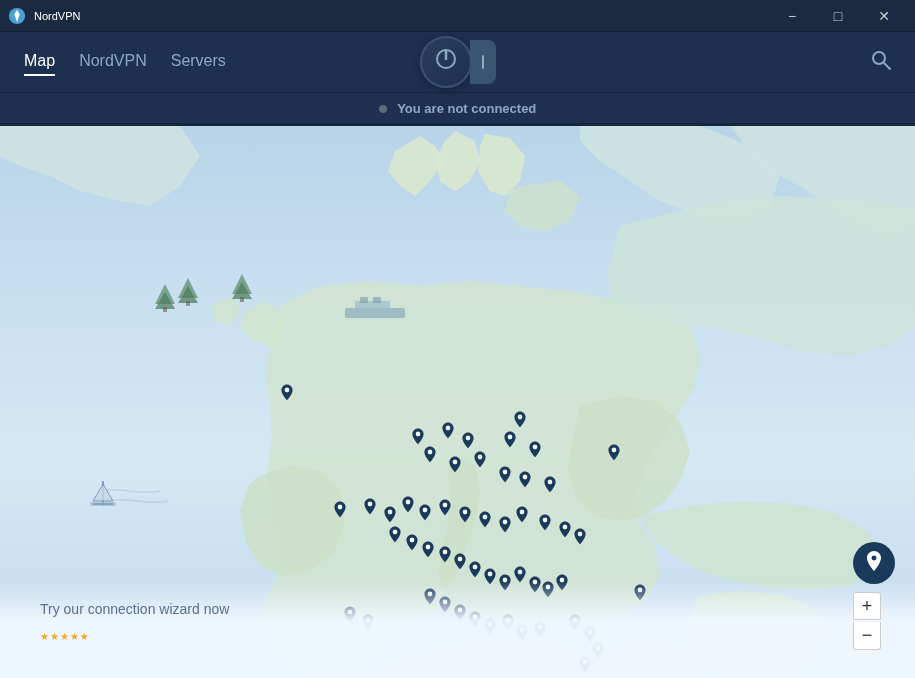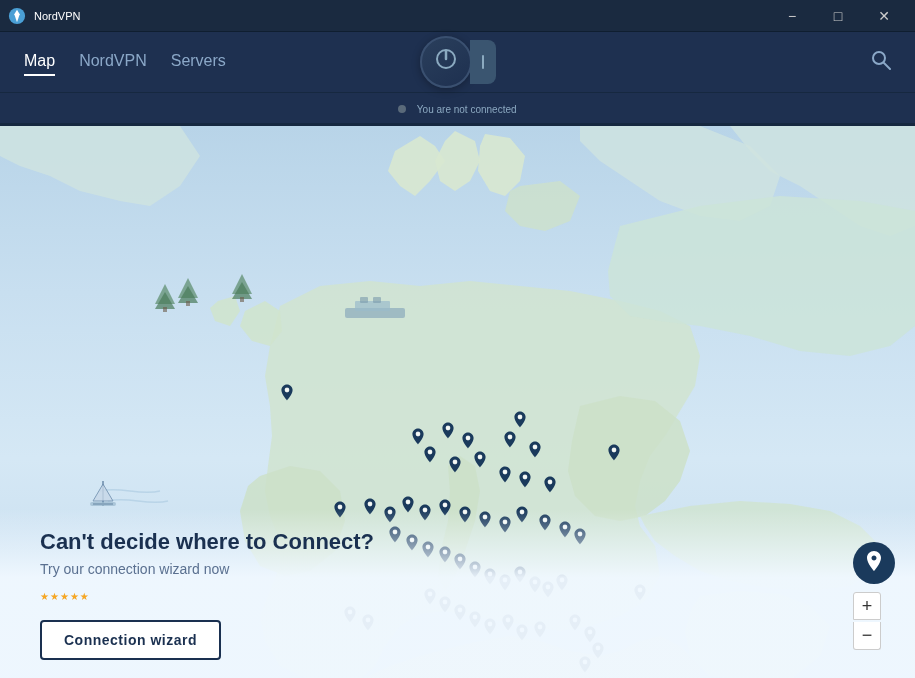--- a/index.html
+++ b/index.html
@@ -54,21 +54,21 @@
       position: absolute; right: 24px; background: none; border: none;
       color: #8ba8c8; font-size: 20px; cursor: pointer;
     }
 
     
     .status-bar {
       background: #1e3050; text-align: center; padding: 6px;
       border-top: 1px solid #162840; border-bottom: 3px solid #162840;
     }
     .status-dot { display: inline-block; width: 8px; height: 8px; border-radius: 50%; background: #5a6a7a; margin-right: 6px; }
-    .status-text { color: #8ba8c0; font-size: 10px; }
+    .status-text { color: #8ba8c0; font-size: 13px; font-weight: bold; }
 
     
     .map-area {
       position: relative; width: 915px; height: 554px;
       background: linear-gradient(180deg, #b8d4e8 0%, #c8dff0 30%, #d5e8f5 60%, #c0d8ec 100%);
       overflow: hidden;
     }
 
     
     .land-svg { position: absolute; top: 0; left: 0; width: 100%; height: 100%; }
@@ -445,25 +445,23 @@
       <path d="M10 0C6.13 0 3 3.13 3 7c0 5.25 7 13 7 13s7-7.75 7-13c0-3.87-3.13-7-7-7zm0 9.5c-1.38 0-2.5-1.12-2.5-2.5s1.12-2.5 2.5-2.5 2.5 1.12 2.5 2.5-1.12 2.5-2.5 2.5z"></path>
       <circle cx="10" cy="7" r="3" fill="white" opacity="0.8"></circle>
     </svg></div>
       <div style="position: absolute; left: 870px; top: 436px; transform: translateX(-50%); pointer-events: auto; cursor: pointer;"><svg width="16" height="20" viewBox="0 0 20 24" fill="#1a3a5c">
       <path d="M10 0C6.13 0 3 3.13 3 7c0 5.25 7 13 7 13s7-7.75 7-13c0-3.87-3.13-7-7-7zm0 9.5c-1.38 0-2.5-1.12-2.5-2.5s1.12-2.5 2.5-2.5 2.5 1.12 2.5 2.5-1.12 2.5-2.5 2.5z"></path>
       <circle cx="10" cy="7" r="3" fill="white" opacity="0.8"></circle>
     </svg></div>
     </div>
 
   <div class="bottom-overlay">
-    <div class="promo-title">Can't decide where to Connect?</div>
     <div class="promo-subtitle">Try our connection wizard now</div>
     <div class="stars">★★★★★</div>
     <br style="margin-bottom:4px">
-    <button class="wizard-btn">Connection wizard</button>
   </div>
 
   <div class="zoom-controls">
     <div class="zoom-pin">
       <svg viewBox="0 0 20 24" fill="white">
         <path d="M10 0C6.13 0 3 3.13 3 7c0 5.25 7 13 7 13s7-7.75 7-13c0-3.87-3.13-7-7-7zm0 9.5c-1.38 0-2.5-1.12-2.5-2.5s1.12-2.5 2.5-2.5 2.5 1.12 2.5 2.5-1.12 2.5-2.5 2.5z"></path>
       </svg>
     </div>
     <button class="zoom-btn zoom-plus">+</button>
     <button class="zoom-btn zoom-minus">−</button>

